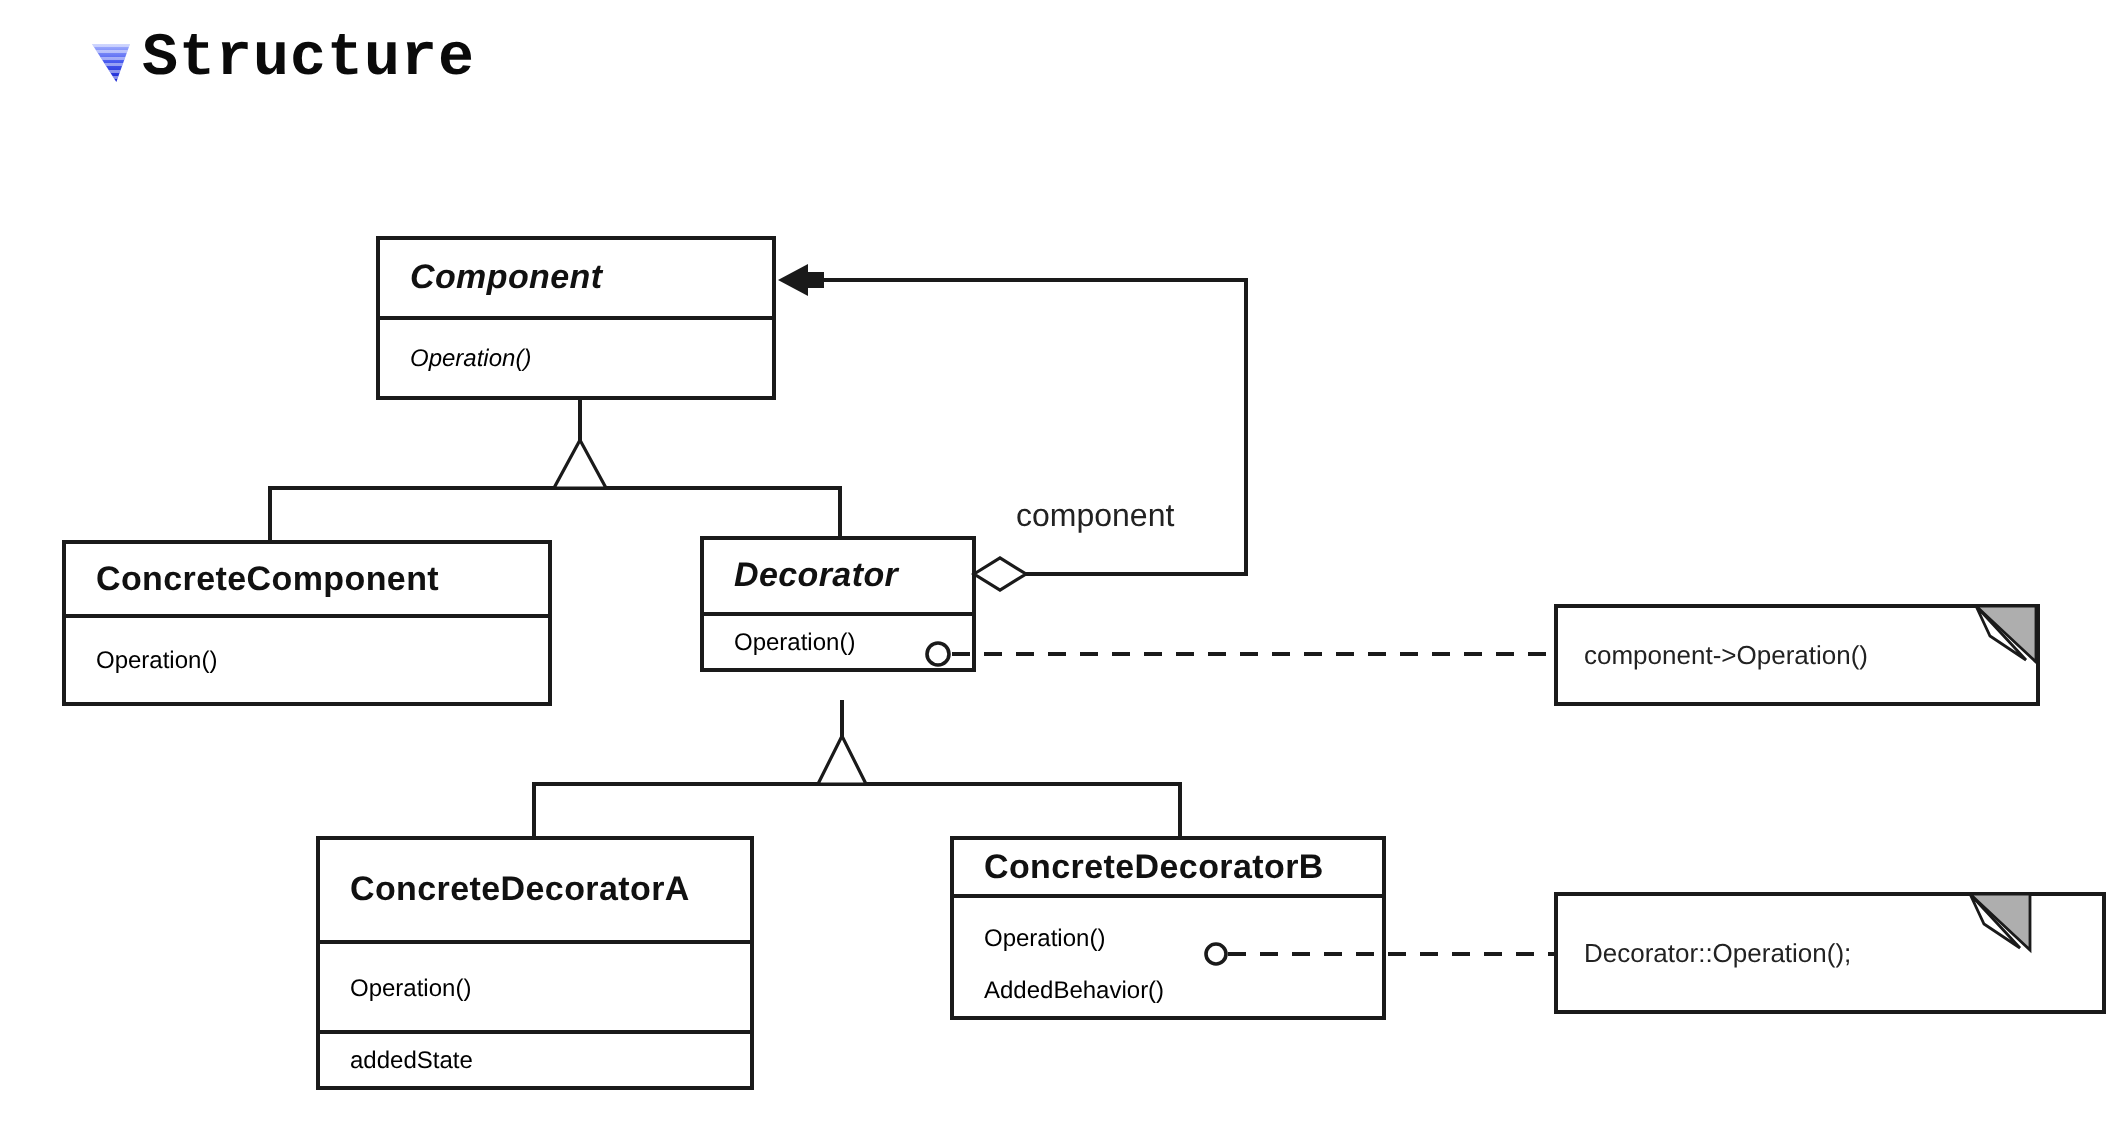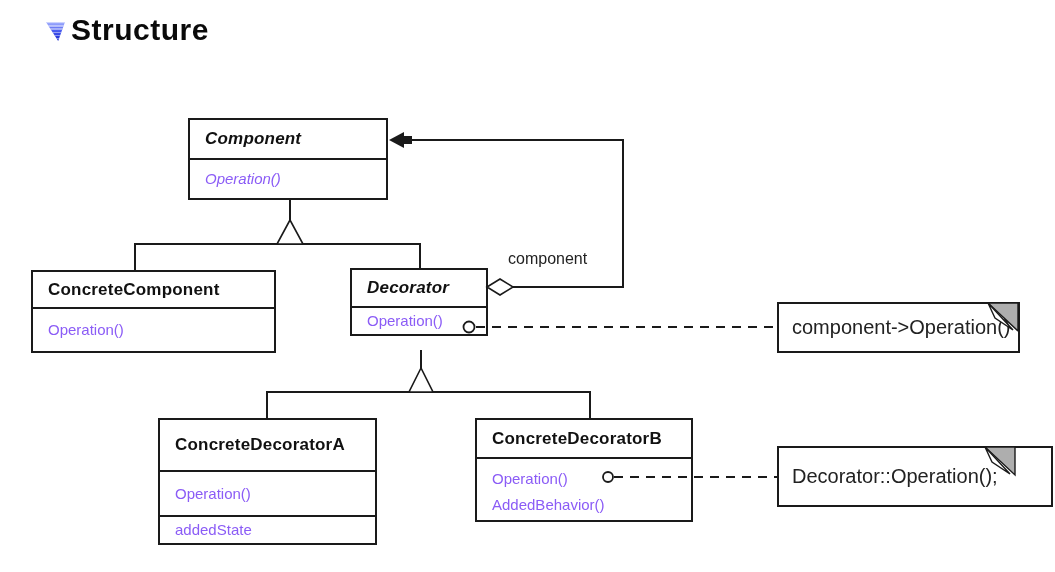--- a/index.html
+++ b/index.html
@@ -13,61 +13,61 @@
   
   #heading{position:absolute;left:46px;top:12px;display:flex;align-items:flex-start;}
   #heading .marker{
     width:19px;height:19px;margin-top:10px;margin-right:6px;
     background:
       repeating-linear-gradient(180deg, rgba(255,255,255,.45) 0 1.5px, rgba(255,255,255,0) 1.5px 3.2px),
       linear-gradient(180deg,#a9b6ff 0%,#4a5cf0 45%,#1624cf 100%);
     clip-path:polygon(0 0,100% 0,64% 100%);
   }
   #heading .title{
-    font-family:Liberation Sans, sans-serif;
+    font-family:Liberation Mono, monospace;
     font-weight:bold;font-size:30px;line-height:36px;color:#0a0a0a;
     letter-spacing:0.5px;
   }
   
   .uml-class{
     position:absolute;box-sizing:border-box;
     background:#ffffff;border:2px solid #1a1a1a;z-index:1;
     display:flex;flex-direction:column;
   }
   .uml-class .compartment{
     box-sizing:border-box;display:flex;flex-direction:column;justify-content:center;
     padding-left:15px;border-bottom:2px solid #1a1a1a;
   }
   .uml-class .compartment:last-child{border-bottom:none;flex:1;}
   .class-name{font-size:17px;font-weight:bold;color:#111;letter-spacing:.2px;}
   .abstract .class-name{font-style:italic;}
-  .member{font-size:15px;color:#8b5cf6;line-height:26px;}
+  .member{font-size:12px;color:#000000;line-height:26px;}
   .member.italic{font-style:italic;}
 
   #component{left:188px;top:118px;width:200px;height:82px;}
   #component .c-title{height:40px;}
   #concreteComponent{left:31px;top:270px;width:245px;height:83px;}
   #concreteComponent .c-title{height:37px;}
   #decorator{left:350px;top:268px;width:138px;height:68px;}
   #decorator .c-title{height:42px;}
   #concreteDecoratorA{left:158px;top:418px;width:219px;height:127px;}
   #concreteDecoratorA .c-title{height:54px;}
   #concreteDecoratorA .c-ops{height:46px;}
-  #concreteDecoratorB{left:475px;top:418px;width:218px;height:104px;}
+  #concreteDecoratorB{left:475px;top:418px;width:218px;height:92px;}
   #concreteDecoratorB .c-title{height:39px;}
   #concreteDecoratorB .c-ops{justify-content:flex-start;padding-top:7px;}
 
   
   .uml-note{
     position:absolute;box-sizing:border-box;z-index:1;
     background:#ffffff;border:2px solid #1a1a1a;
     display:flex;flex-direction:column;justify-content:center;
     padding-left:13px;
   }
-  .uml-note .note-line{font-size:20px;color:#222;line-height:19px;}
+  .uml-note .note-line{font-size:13px;color:#222;line-height:19px;}
   #note1{left:777px;top:302px;width:243px;height:51px;}
   #note2{left:777px;top:446px;width:276px;height:61px;}
 
   
   #agg-label{position:absolute;left:508px;top:250px;font-size:16px;color:#222;z-index:1;}
 
   
   #overlay{position:absolute;left:0;top:0;z-index:2;pointer-events:none;}
 </style>
 </head>

